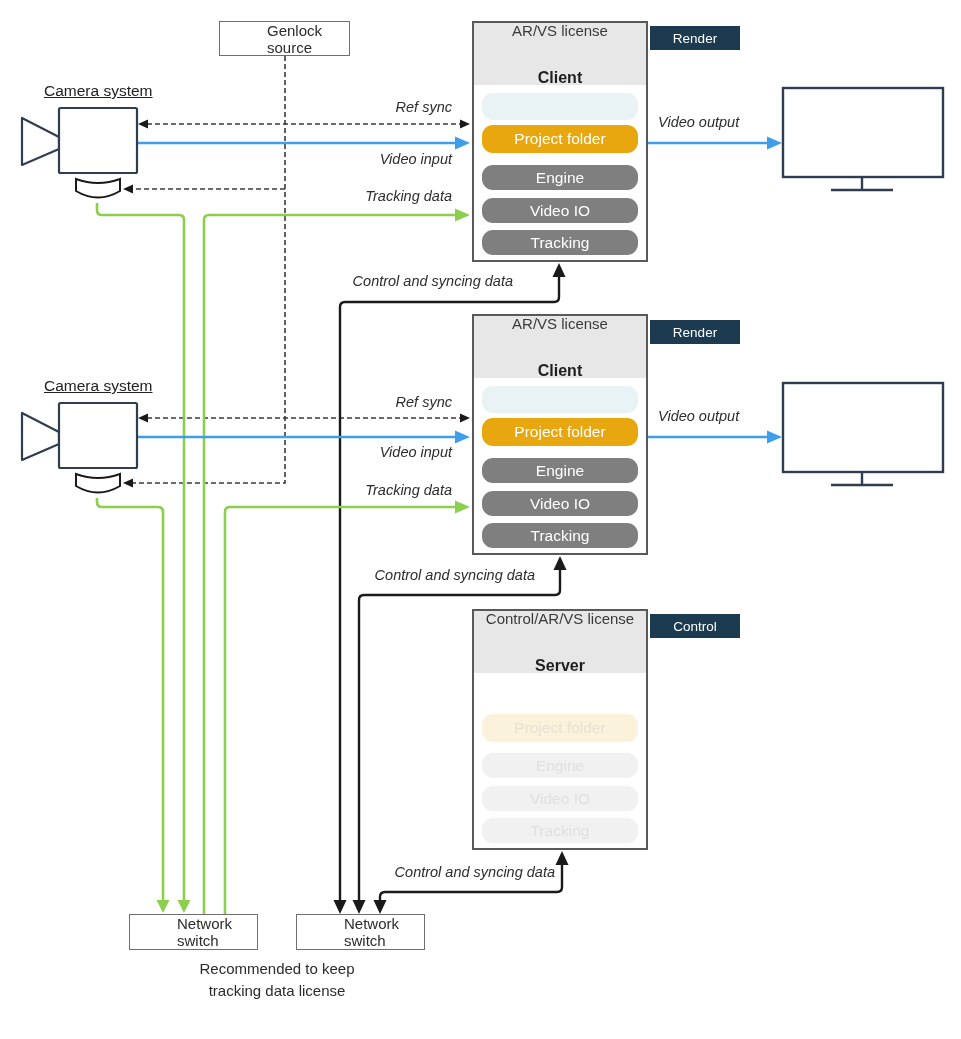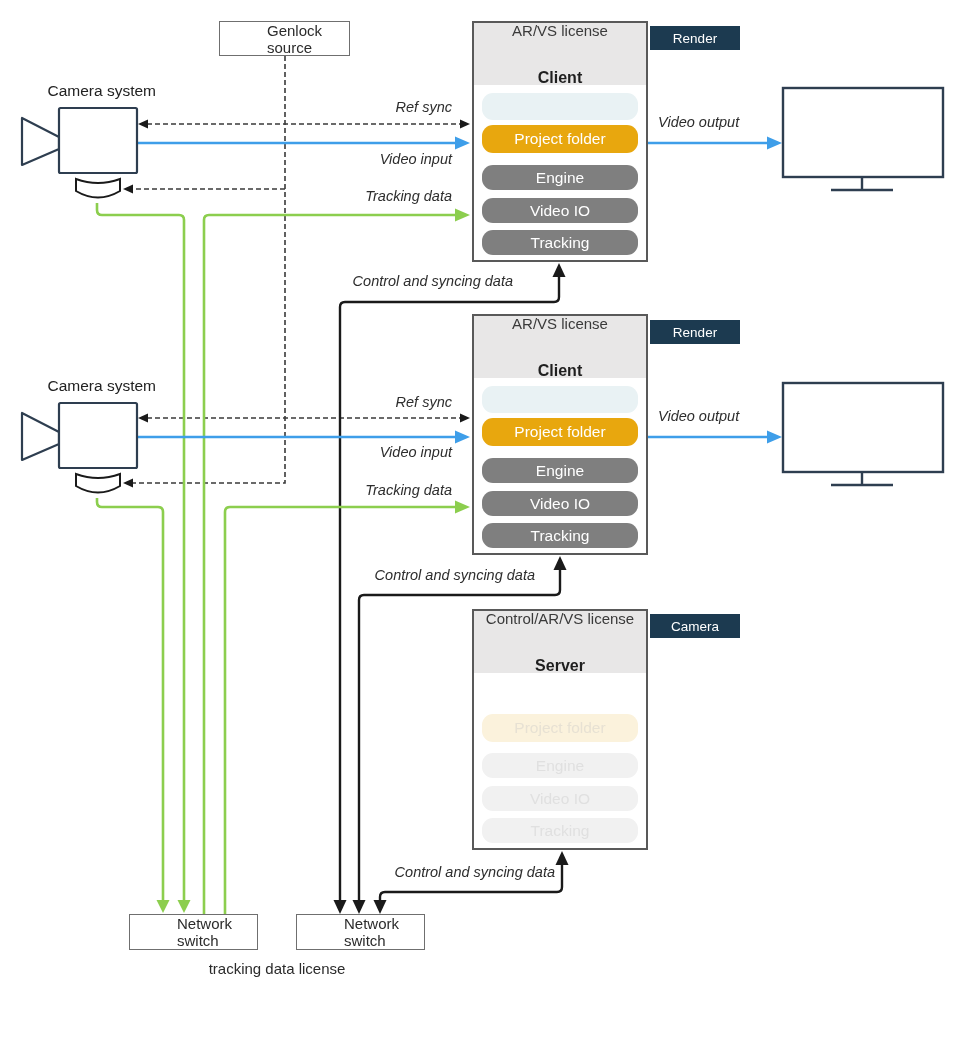--- a/index.html
+++ b/index.html
@@ -41,21 +41,21 @@
 
   .tag{
     position:absolute;width:90px;height:24px;background:var(--tag-navy,#1C3A50);
     color:#ffffff;font-size:13.5px;display:flex;align-items:center;justify-content:center;
   }
 
   .flow-label{
     position:absolute;font-size:14.5px;font-style:italic;color:#2d2d2d;white-space:nowrap;
   }
   .title-label{
-    position:absolute;font-size:15.5px;color:#222222;white-space:nowrap;text-align:right;
+    position:absolute;font-size:15.5px;color:#222222;white-space:nowrap;text-align:left;text-decoration:underline;
   }
   .cam-text{
     position:absolute;width:76px;text-align:center;font-size:10px;line-height:14px;color:#333333;
   }
   .caption{
     position:absolute;left:130px;top:958px;width:294px;text-align:center;
     font-size:15px;line-height:22px;color:#2b2b2b;
   }
 </style>
 </head>
@@ -110,30 +110,31 @@
   <div class="lic-box" style="left:472px;top:609px;">
     <div class="lic-header">
       <div class="lic-license">Control/AR/VS license</div>
       <div class="lic-role">Server</div>
     </div>
     <div class="lic-row row-pale-yellow" style="top:103px;height:28px;">Project folder</div>
     <div class="lic-row row-faded" style="top:142px;height:25px;">Engine</div>
     <div class="lic-row row-faded" style="top:175px;height:25px;">Video IO</div>
     <div class="lic-row row-faded" style="top:207px;height:25px;">Tracking</div>
   </div>
-  <div class="tag" style="left:650px;top:614px;">Camera</div>
+  <div class="tag" style="left:650px;top:614px;">Control</div>
 
   <div class="plain-box" style="left:129px;top:914px;width:129px;height:36px;">
     <span>Network switch</span>
   </div>
   <div class="plain-box" style="left:296px;top:914px;width:129px;height:36px;">
     <span>Network switch</span>
   </div>
 
   <div class="caption">
+    <div>Recommended to keep</div>
     <div>tracking data license</div>
   </div>
 
   <div class="flow-label" style="right:509px;top:99px;">Ref sync</div>
   <div class="flow-label" style="right:509px;top:151px;">Video input</div>
   <div class="flow-label" style="right:509px;top:188px;">Tracking data</div>
   <div class="flow-label" style="left:658px;top:114px;">Video output</div>
   <div class="flow-label" style="right:448px;top:273px;">Control and syncing data</div>
 
   <div class="flow-label" style="right:509px;top:394px;">Ref sync</div>

